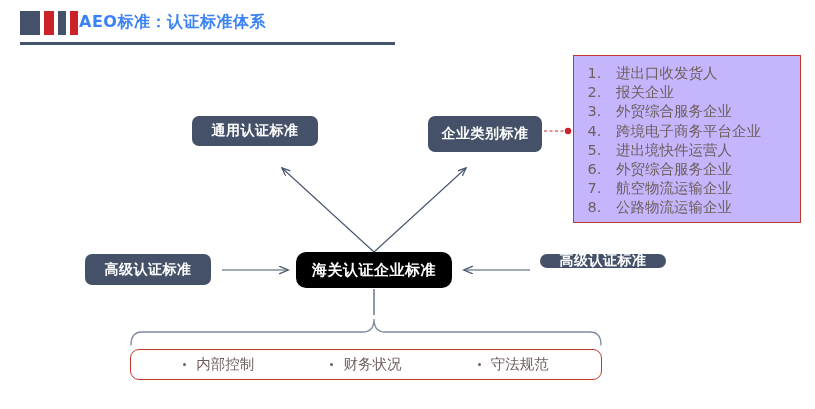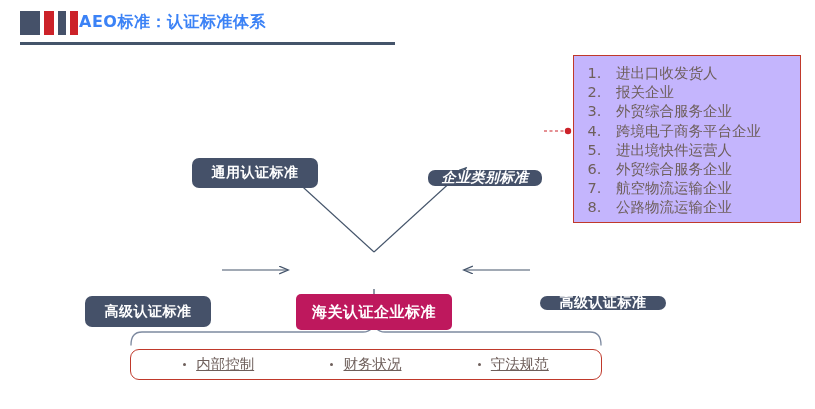--- a/index.html
+++ b/index.html
@@ -59,27 +59,26 @@
     display: flex;
     align-items: center;
     justify-content: center;
     border-radius: 7px;
     color: #ffffff;
     font-weight: bold;
     font-size: 14px;
     letter-spacing: 0.5px;
     white-space: nowrap;
     box-sizing: border-box;
-    margin-top: 42px;
   }
   .node-blue { background: #455169; }
-  .node-red  { background: #be185d; border-radius: 5px; font-size: 15px; }
+  .node-red  { background: #000000; border-radius: 10px; font-size: 15px; }
 
   #node-general    { left: 192px; top: 116px; width: 126px; height: 30px; }
-  #node-category   { left: 428px; top: 128px; width: 114px; height: 16px; font-style: italic; }
+  #node-category   { left: 428px; top: 116px; width: 114px; height: 36px; }
   #node-basic      { left: 85px;  top: 254px; width: 126px; height: 31px; }
   #node-advanced   { left: 540px; top: 254px; width: 126px; height: 14px; }
   #node-core       { left: 296px; top: 252px; width: 156px; height: 36px; }
 
   
   #list-box {
     position: absolute;
     left: 573px;
     top: 55px;
     width: 228px;
@@ -119,21 +118,20 @@
     justify-content: space-around;
     padding: 0 14px;
   }
   .bottom-item {
     display: flex;
     align-items: center;
     gap: 10px;
     color: #6E5F5B;
     font-size: 14.5px;
     white-space: nowrap;
-    text-decoration: underline;
   }
   .bullet-dot {
     display: inline-block;
     width: 3px;
     height: 3px;
     border-radius: 50%;
     background: #6E5F5B;
     flex: none;
   }
 

